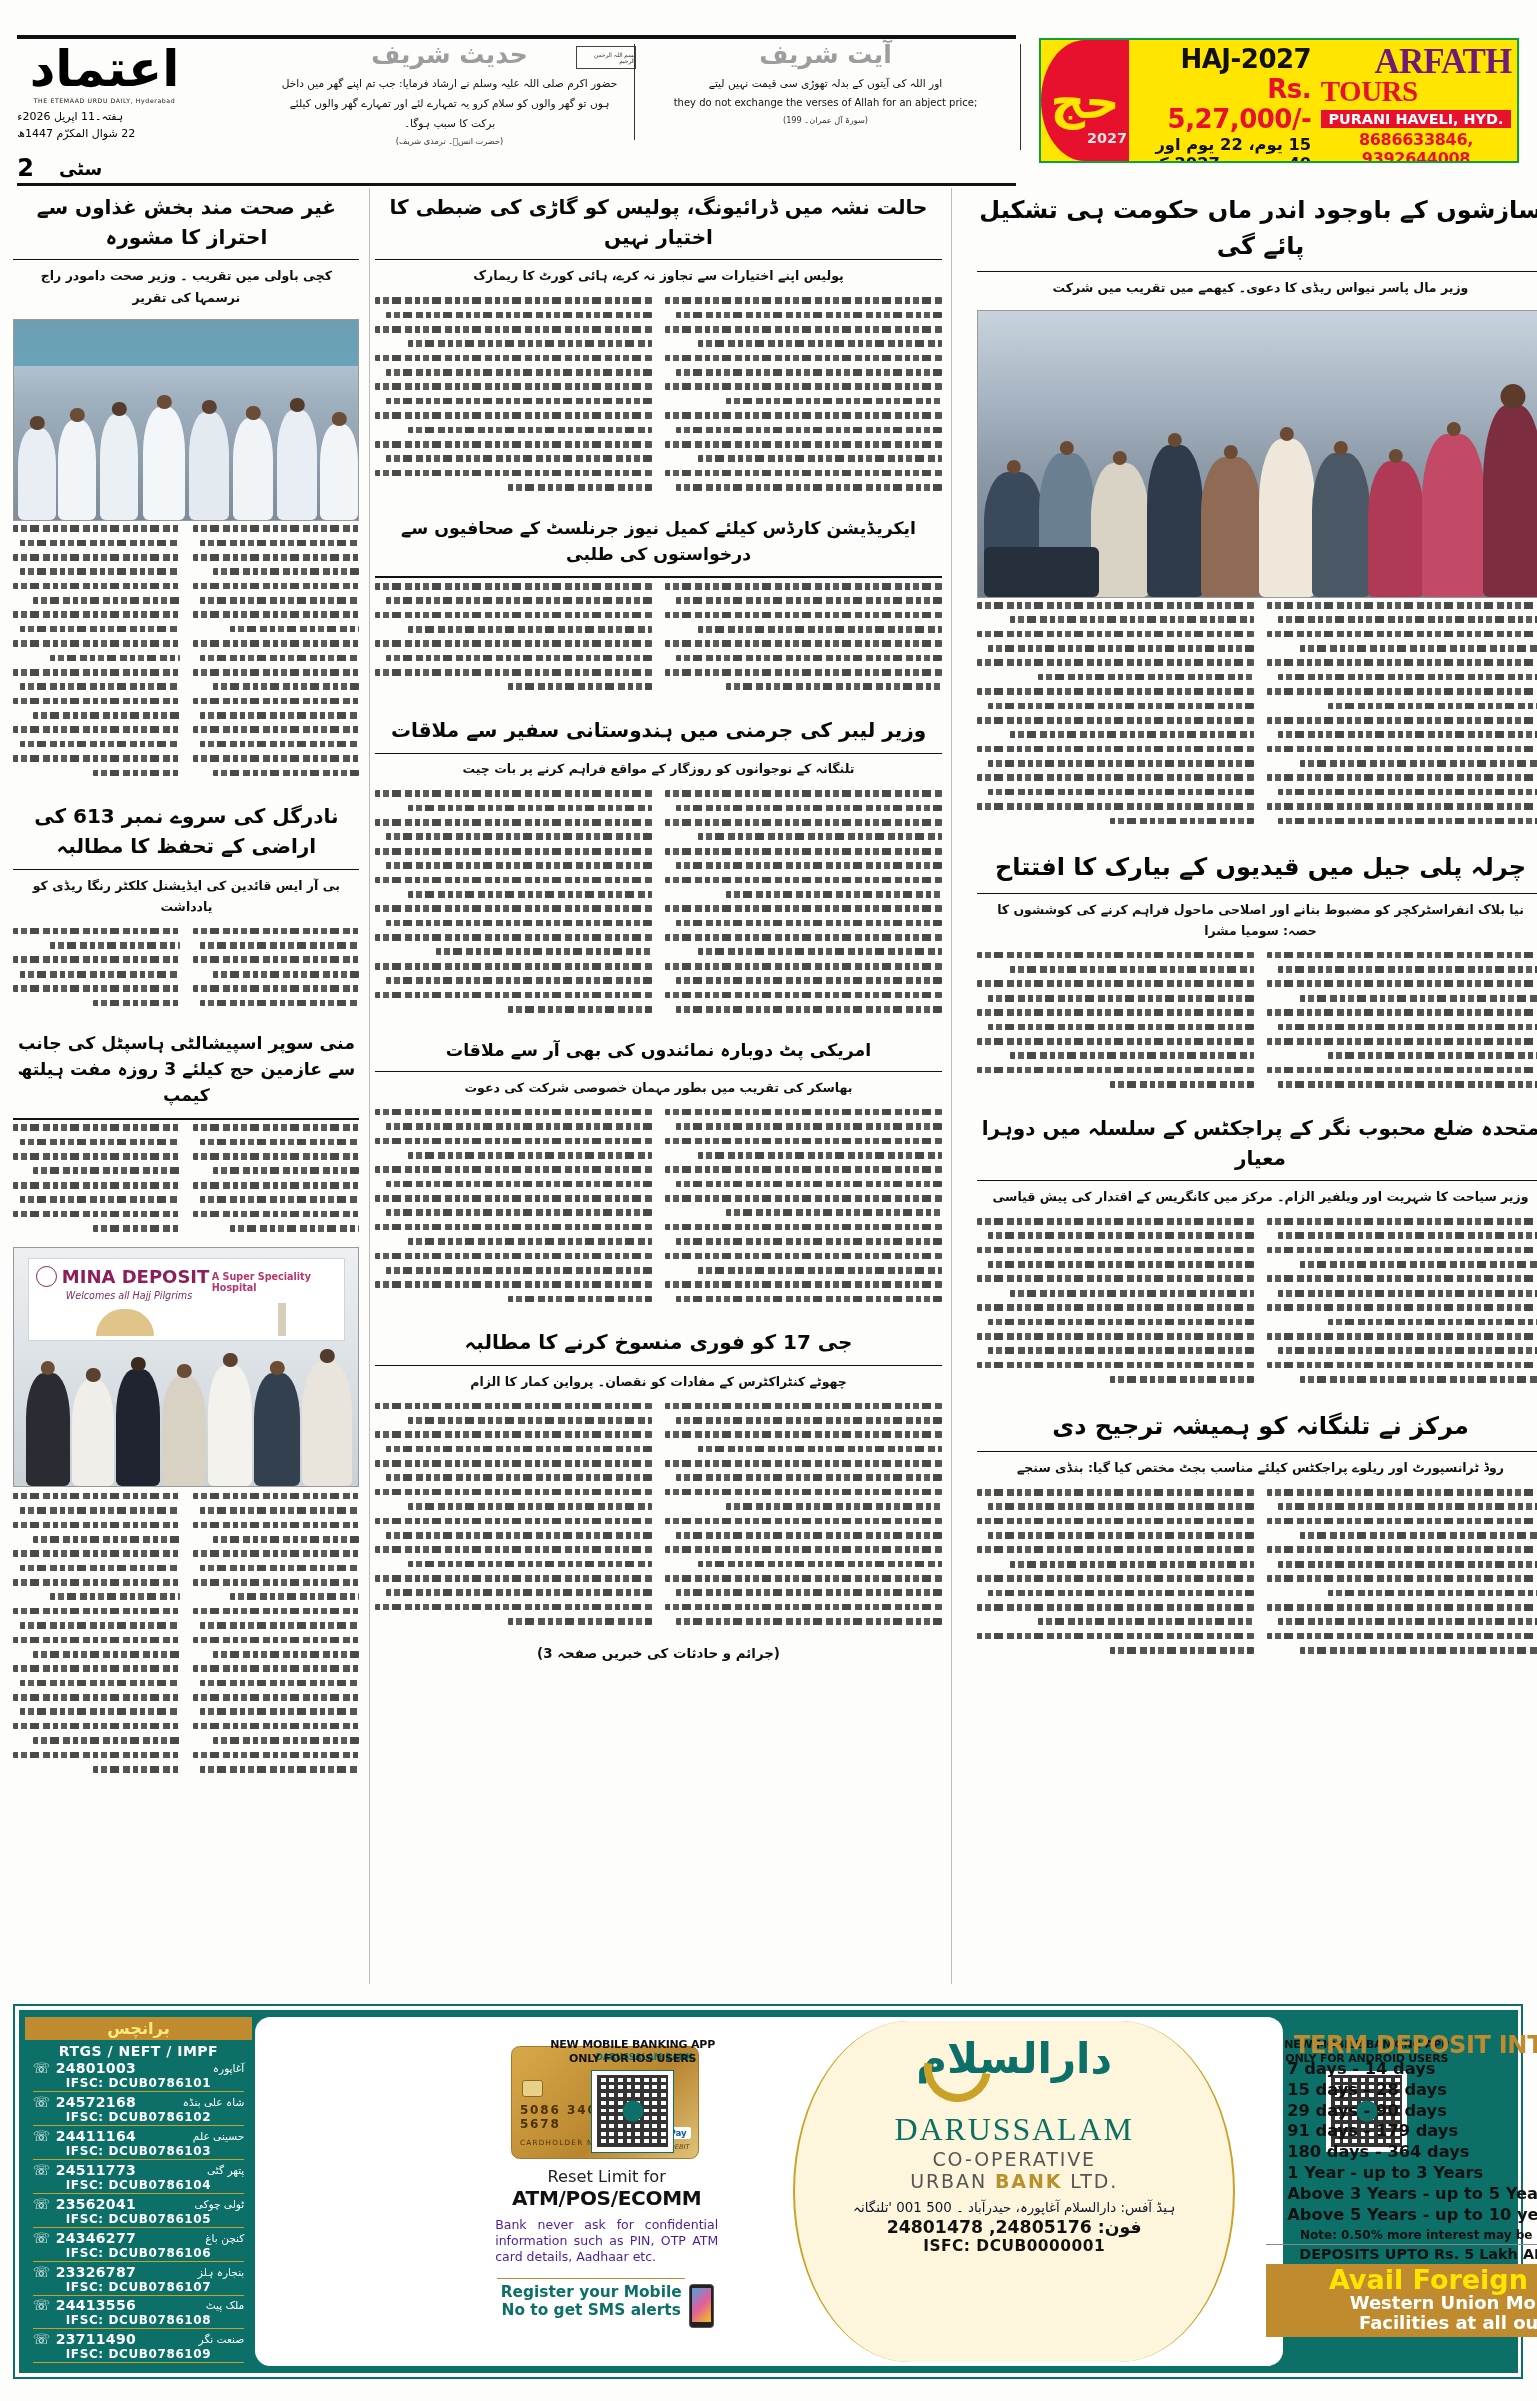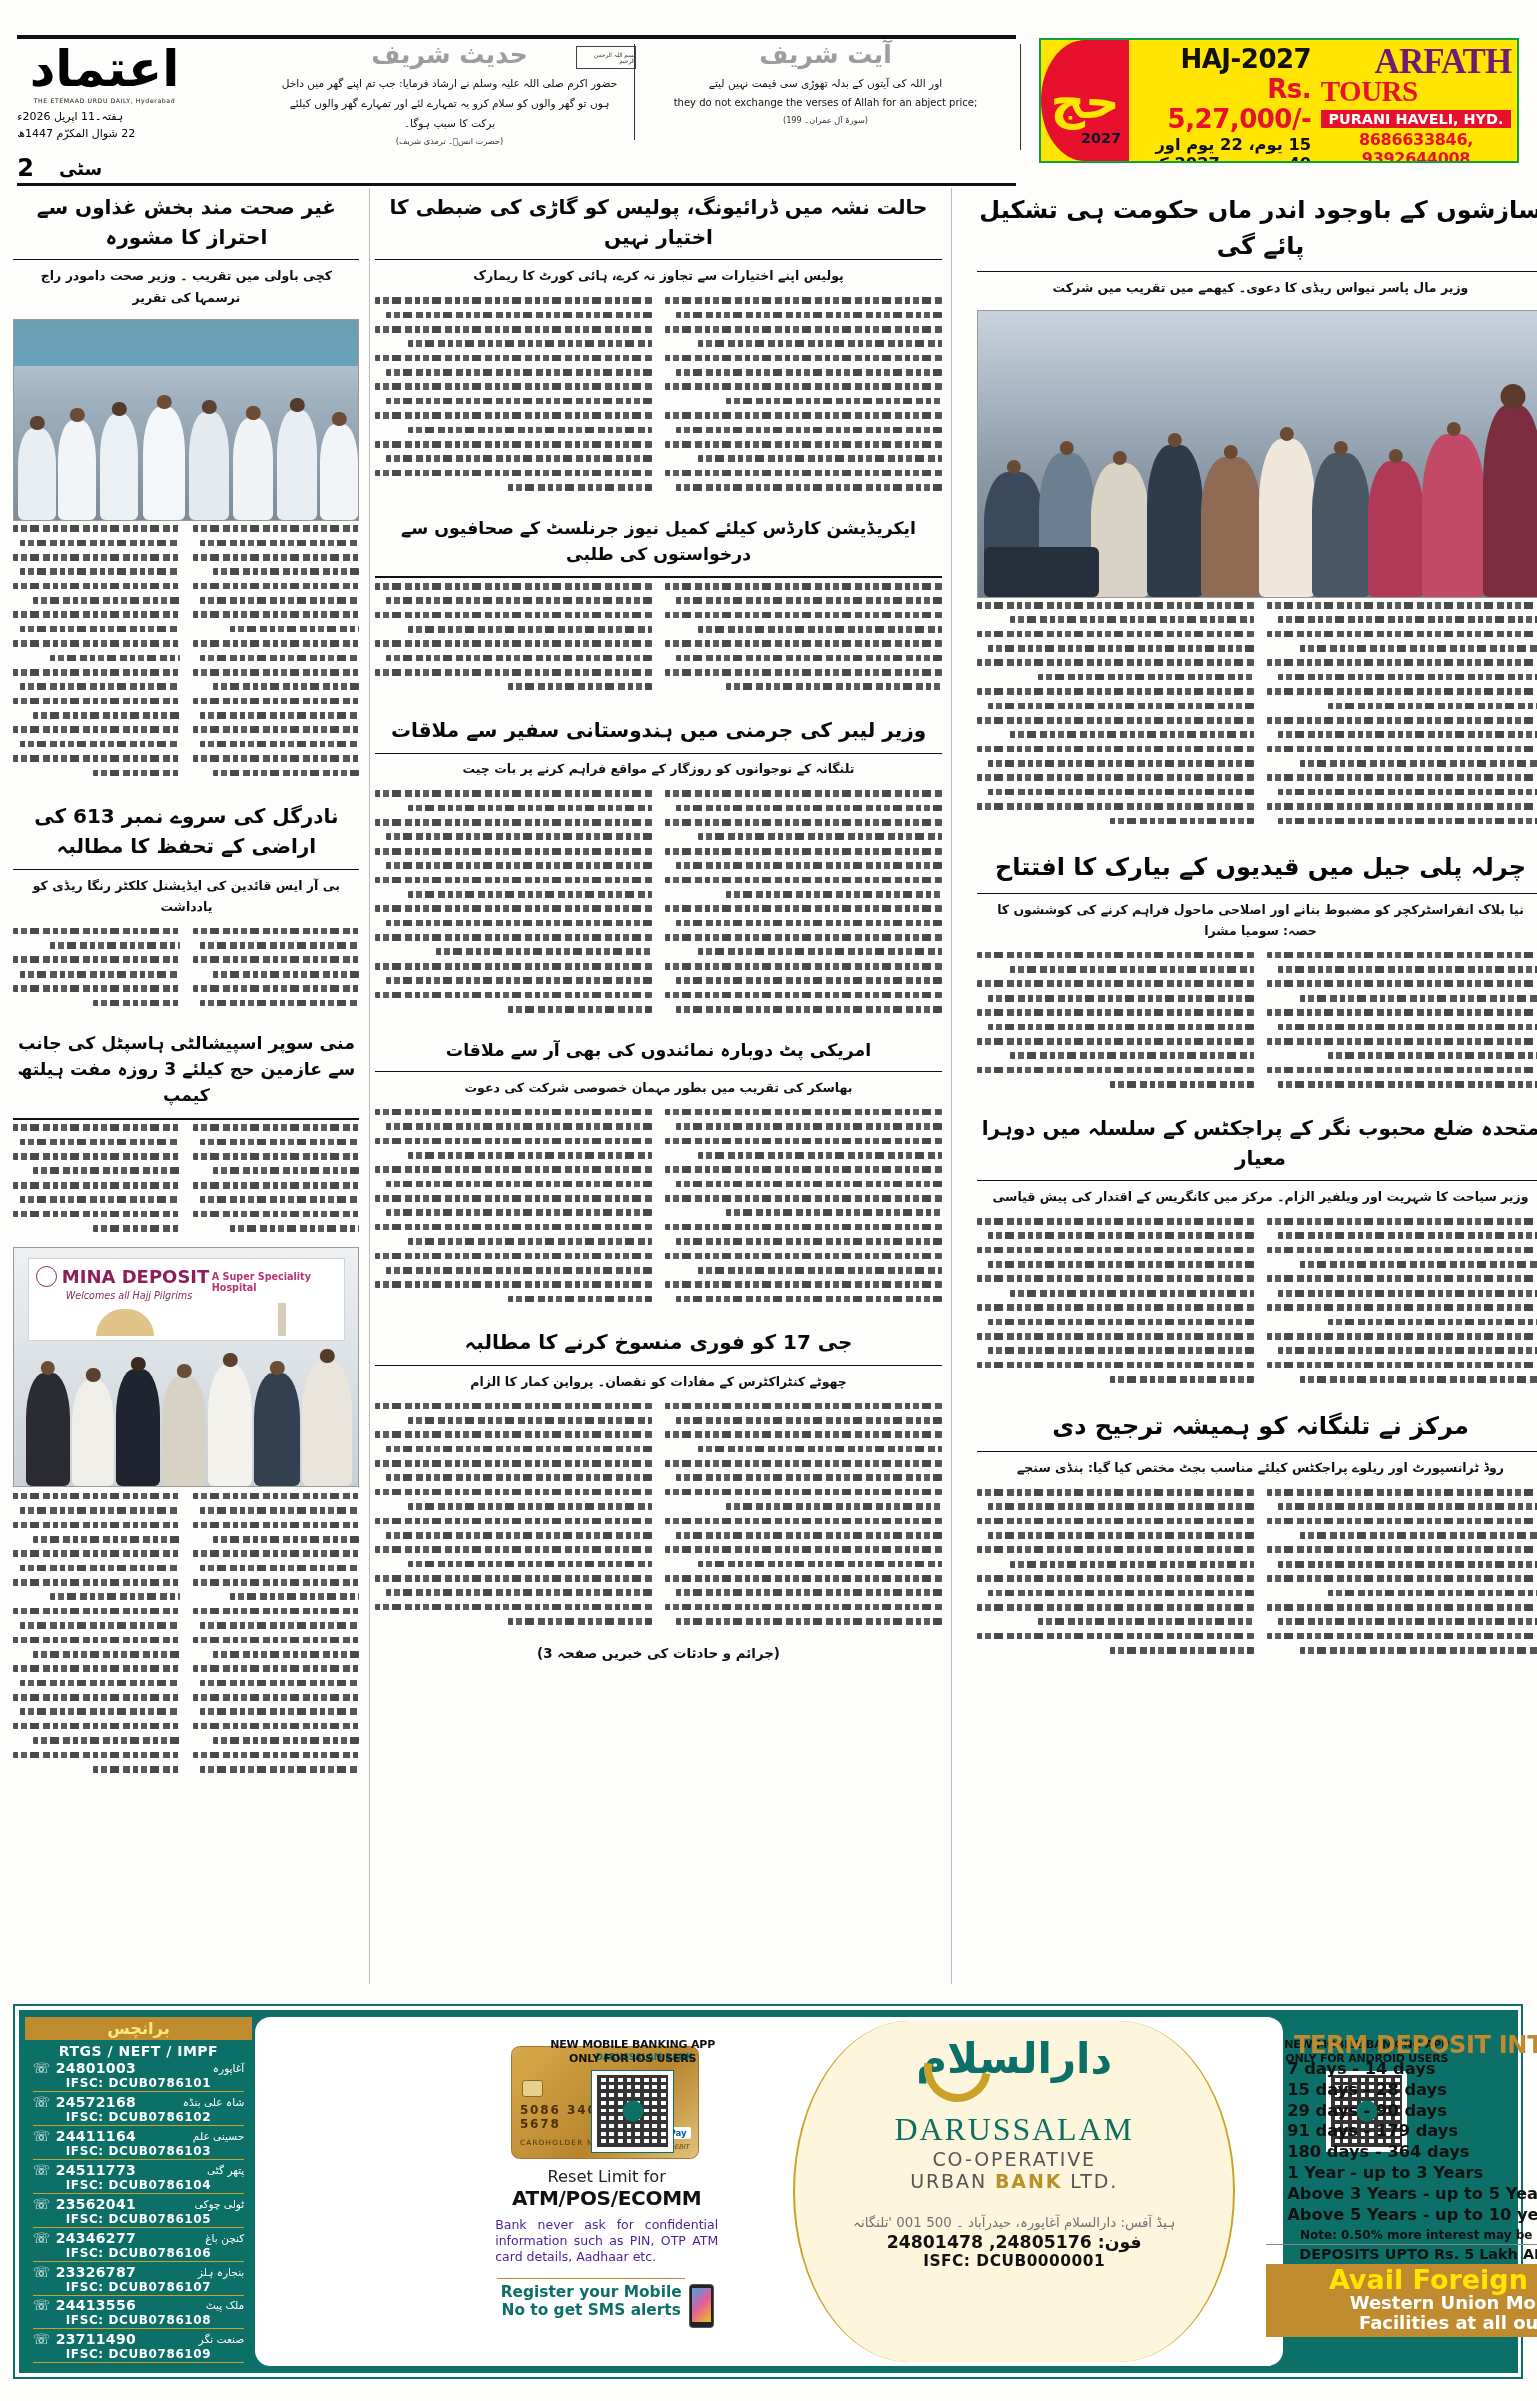--- a/index.html
+++ b/index.html
@@ -91,21 +91,21 @@
   .arfath-phone { color:#e8112d; font-size:16px; font-weight:bold; text-align:center; margin-top:1.9px; direction:ltr; letter-spacing:-0.3px;}
   .arfath-mid { flex:1; padding:3.8px 3.8px 0 0; }
   .arfath-haj { color:#111; font-size:26px; font-weight:bold; direction:ltr; text-align:right; letter-spacing:-0.5px;}
   .arfath-haj .price { color:#e8112d; }
   .arfath-u1 { direction:rtl; text-align:right; font-size:16.3px; font-weight:bold; color:#111; margin-top:1px;}
   .arfath-seal {
     width:88px; background:#e8112d; border-radius:50% 0 0 50%;
     position:relative; display:flex; align-items:center; justify-content:center;
   }
   .arfath-seal .glyph { color:#ffe500; font-size:48px; font-weight:bold; line-height:1; }
-  .arfath-seal .yr { position:absolute; bottom:15.4px; right:8px; color:#0f172a; font-size:14.4px; font-weight:bold; direction:ltr;}
+  .arfath-seal .yr { position:absolute; bottom:15.4px; right:2px; color:#e5e5e5; font-size:14.4px; font-weight:bold; direction:ltr;}
 
   
   .cols { position:absolute; left:0; top:188px; width:1537px; height:1796px; }
   .col { position:absolute; top:0; }
   .colA { left:977px; width:567px; }  
   .colB { left:375px;  width:567px; }  
   .colC { left:13.4px;   width:346px; }  
   .coldiv { position:absolute; top:0; width:1px; height:1796px; background:#bdbdbd; }
 
   .story { margin-bottom:13.4px; }
@@ -213,21 +213,21 @@
   .db-logo .ar { font-size:42px; font-weight:bold; color:#0d7068; direction:rtl; line-height:1; letter-spacing:-1px;}
   .db-logo .swoosh {
     position:absolute; left:81px; top:-3.8px; width:67px; height:67px;
     border:8.6px solid #c9a227; border-radius:50%;
     border-right-color:transparent; border-top-color:transparent; transform:rotate(-35deg);
   }
   .db-logo .name { font-size:32px; font-weight:normal; color:#0d6f63; letter-spacing:1.9px; margin-top:31px; font-family:"Liberation Serif",serif; direction:ltr;}
   .db-logo .coop { font-size:19px; color:#555; letter-spacing:1.9px; direction:ltr;}
   .db-logo .urban{ font-size:19px; color:#555; letter-spacing:1.9px; direction:ltr;}
   .db-logo .urban b { color:#b8902c; }
-  .db-logo .head-off { font-size:13.4px; color:#737373; direction:rtl; margin-top:23px; }
+  .db-logo .head-off { font-size:13.4px; color:#0f172a; direction:rtl; margin-top:8px; }
   .db-logo .phone { font-size:17.3px; font-weight:bold; color:#111; direction:rtl; margin-top:1.9px;}
   .db-logo .isfc { font-size:15.4px; font-weight:bold; color:#111; letter-spacing:0.5px; direction:ltr;}
 
   .db-rates { position:absolute; left:1011px; top:13.4px; width:480px; }
   .db-rates .title { font-size:24px; font-weight:bold; color:#c08b2e; text-align:center; letter-spacing:-0.3px; direction:ltr;}
   .rate-row { display:flex; justify-content:space-between; font-size:16.3px; font-weight:bold; color:#111; padding:0 15.4px 0 21px; line-height:1.28; direction:ltr;}
   .db-note { font-size:12px; font-weight:bold; color:#111; text-align:center; margin-top:1.9px; direction:ltr;}
   .db-dicgc { font-size:14.4px; font-weight:bold; color:#111; text-align:center; border-top:1px solid #888; margin-top:1.9px; padding-top:1px; direction:ltr;}
   .db-forex { background:#c08b2e; margin-top:2.9px; padding:1.9px 0 3.8px 0; text-align:center; }
   .db-forex .a { color:#ffe500; font-size:27px; font-weight:bold; line-height:1; direction:ltr;}

